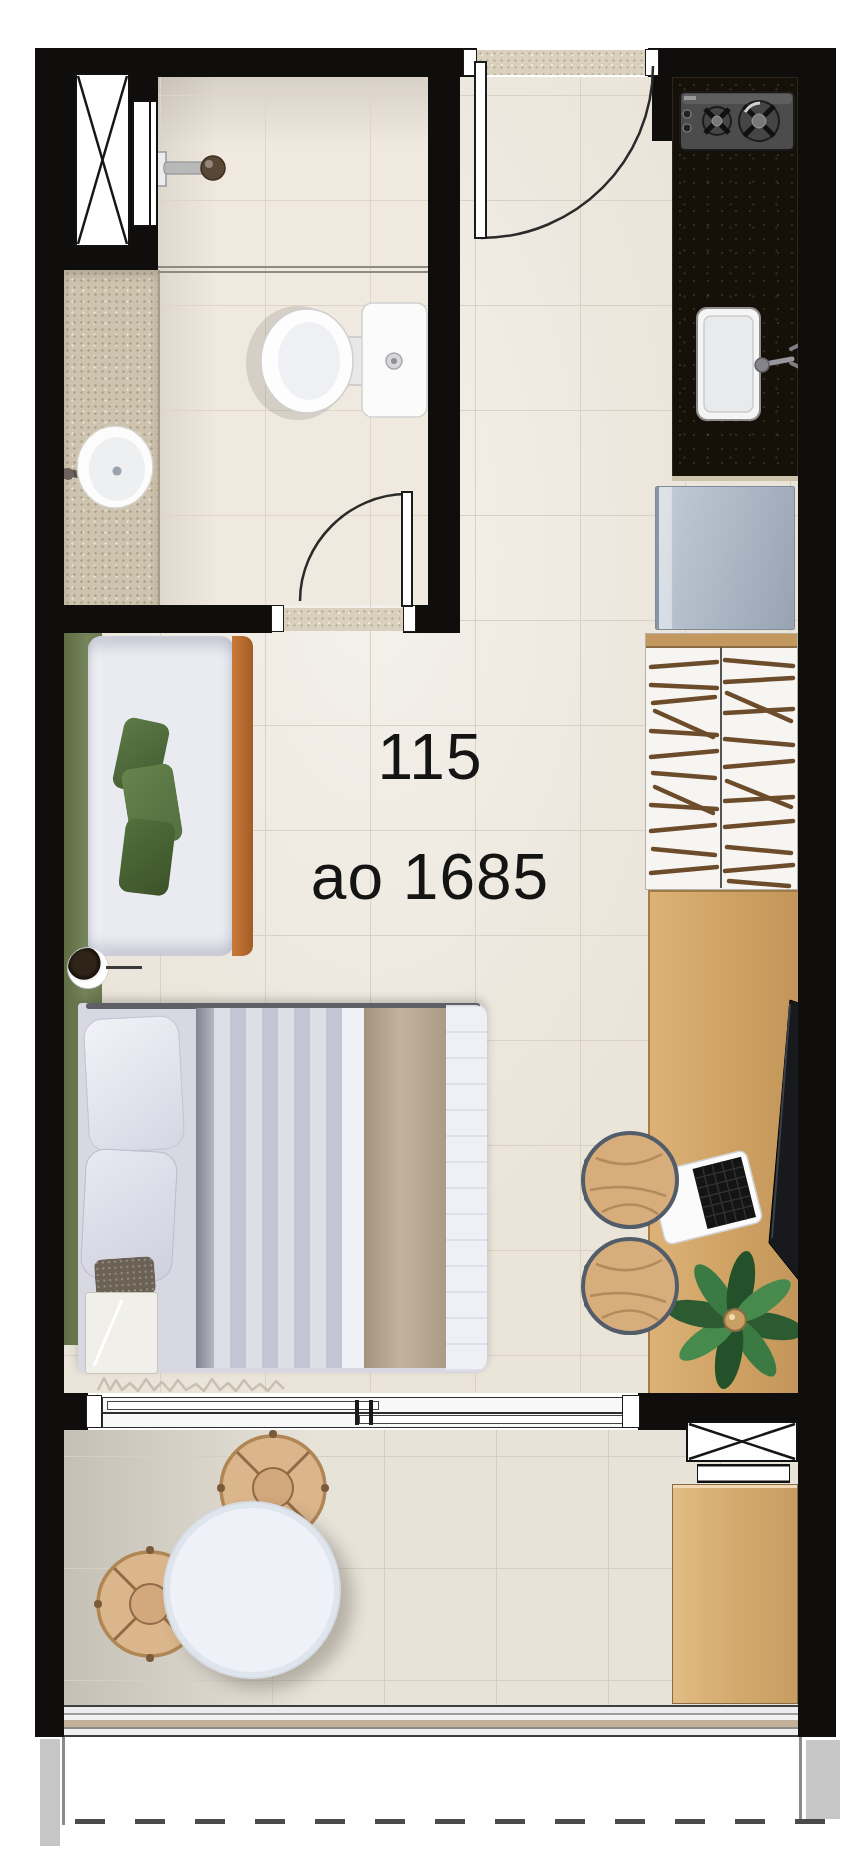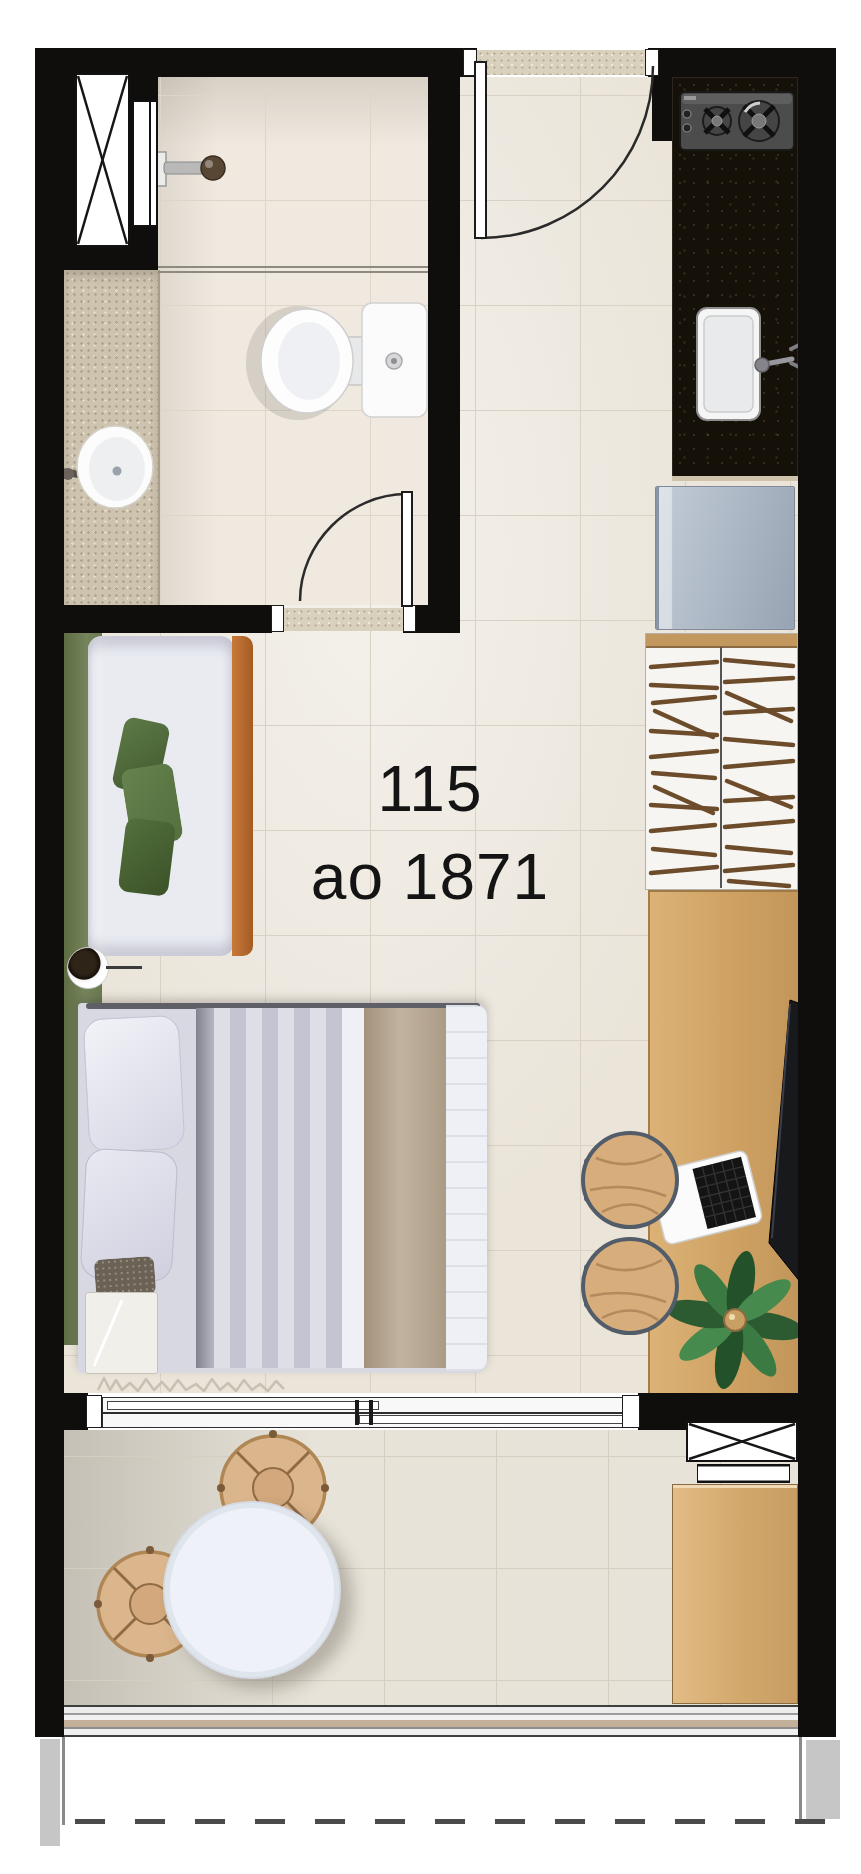--- a/index.html
+++ b/index.html
@@ -362,16 +362,16 @@
               background:linear-gradient(180deg,#3f3f3f 0 2px,#ececec 2px 8px,#9c9c9c 8px 10px,
                          #f1f1f1 10px 15px,#c3b09a 15px 22px,#8d8d8d 22px 24px,#efefef 24px 30px,#3f3f3f 30px 32px);"></div>
 
   <div class="abs" style="left:40px;top:1739px;width:20px;height:107px;background:#c6c6c6;z-index:1;"></div>
   <div class="abs" style="left:806px;top:1740px;width:34px;height:79px;background:#c6c6c6;z-index:1;"></div>
   <div class="abs" style="left:62px;top:1737px;width:3px;height:88px;background:#8a8a8a;z-index:1;"></div>
   <div class="abs" style="left:799px;top:1737px;width:3px;height:85px;background:#8a8a8a;z-index:1;"></div>
   <div class="abs" style="left:75px;top:1819px;width:770px;height:5px;z-index:1;
               background:repeating-linear-gradient(90deg,#4a4a4a 0 30px, transparent 30px 60px);"></div>
 
-  <div class="label" style="top:752px;">115</div>
-  <div class="label" style="top:840px;">ao 1871</div>
+  <div class="label" style="top:720px;">115</div>
+  <div class="label" style="top:840px;">ao 1685</div>
 
 </div>
 
 </body></html>

